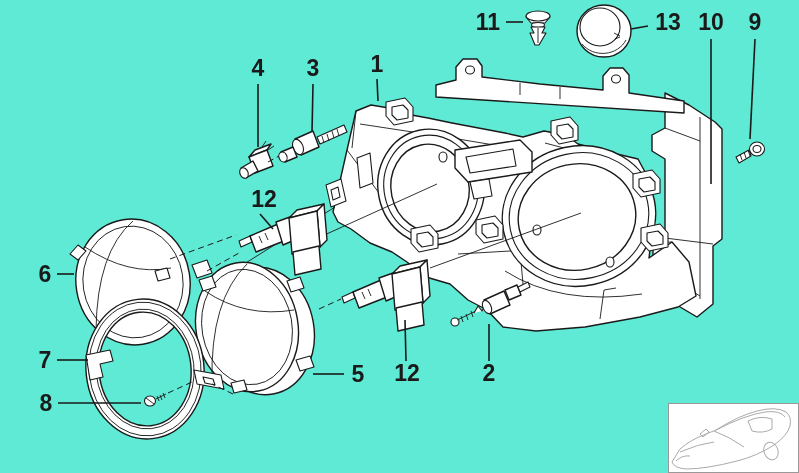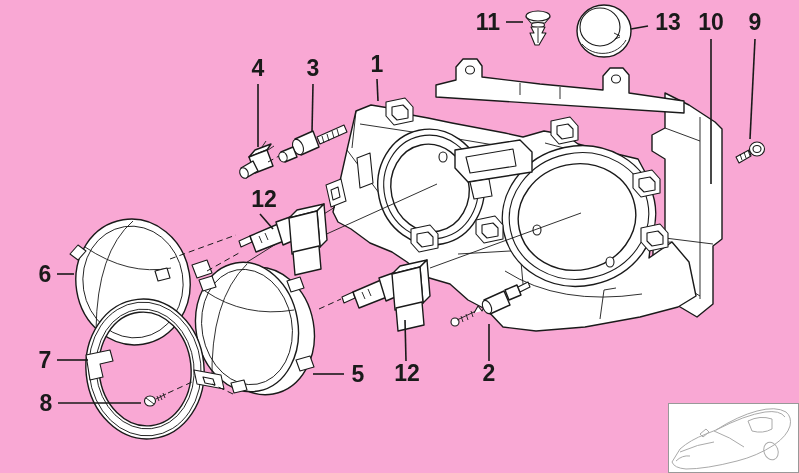--- a/index.html
+++ b/index.html
@@ -1,16 +1,16 @@
 <!DOCTYPE html>
 <html><head>
 <meta charset="utf-8">
 <style>
   html,body{margin:0;padding:0;background:#ffffff;}
-  .stage{position:relative;width:799px;height:473px;background:#f9a8d4;overflow:hidden;
+  .stage{position:relative;width:799px;height:473px;background:#5eead4;overflow:hidden;
          font-family:"Liberation Sans", sans-serif;}
   svg{display:block;}
   .fw{fill:#ffffff;stroke:#1a1a1a;stroke-width:1.4;stroke-linejoin:round;}
   .fw2{fill:#ffffff;stroke:#1a1a1a;stroke-width:1.1;stroke-linejoin:round;}
   .thin{fill:none;stroke:#1a1a1a;stroke-width:0.9;}
   .dash{fill:none;stroke:#1a1a1a;stroke-width:1;stroke-dasharray:6 4;}
   .leader{fill:none;stroke:#1a1a1a;stroke-width:1.6;}
   .callout{font-family:"Liberation Sans", sans-serif;font-weight:700;font-size:23px;
            fill:#1a1a1a;text-anchor:middle;}
   .inset{fill:none;stroke:#aaaaaa;stroke-width:1;}

